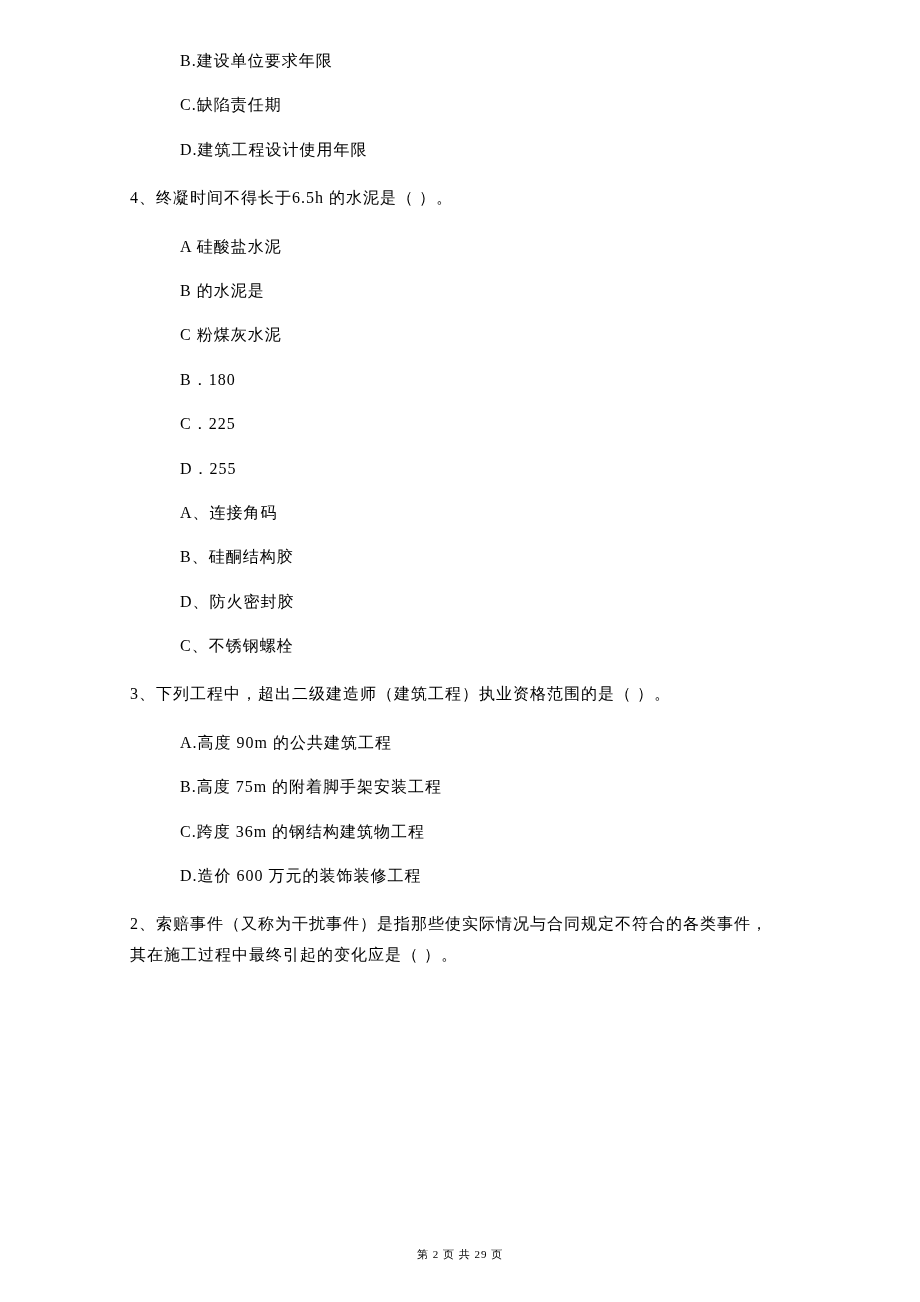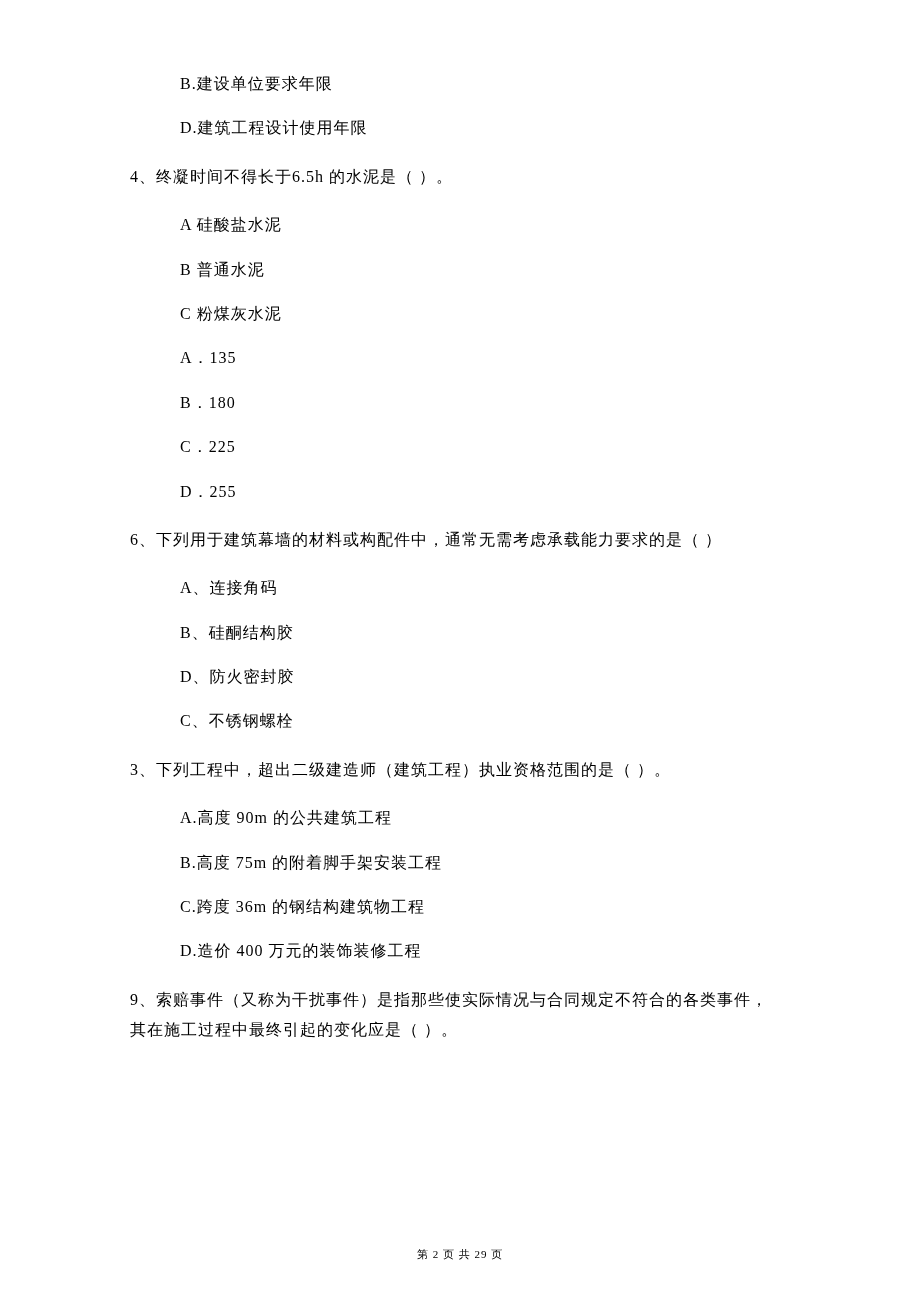--- a/index.html
+++ b/index.html
@@ -7,21 +7,21 @@
     padding: 0;
     background: #ffffff;
     font-family: "SimSun", "宋体", serif;
     font-size: 16px;
     color: #000000;
     width: 920px;
     height: 1302px;
     position: relative;
   }
   .page {
-    padding: 73px 130px 0 130px;
+    padding: 50px 130px 0 130px;
     box-sizing: border-box;
   }
   .option-line {
     margin: 0 0 22px 0;
     padding-left: 50px;
     line-height: 1.4;
     letter-spacing: 1px;
   }
   .question-line {
     margin: 0 8px 22px 0;
@@ -36,41 +36,40 @@
     font-size: 11px;
     letter-spacing: 1px;
   }
 </style>
 </head>
 <body>
 
 <div class="page">
 
   <p class="option-line">B.建设单位要求年限</p>
+  <p class="option-line">C.缺陷责任期</p>
   <p class="option-line">D.建筑工程设计使用年限</p>
 
   <p class="question-line">4、终凝时间不得长于6.5h 的水泥是（  ）。</p>
   <p class="option-line">A 硅酸盐水泥</p>
-  <p class="option-line">B 普通水泥</p>
+  <p class="option-line">B 的水泥是</p>
   <p class="option-line">C 粉煤灰水泥</p>
 
-  <p class="option-line">A．135</p>
   <p class="option-line">B．180</p>
   <p class="option-line">C．225</p>
   <p class="option-line">D．255</p>
 
-  <p class="question-line">6、下列用于建筑幕墙的材料或构配件中，通常无需考虑承载能力要求的是（    ）</p>
   <p class="option-line">A、连接角码</p>
   <p class="option-line">B、硅酮结构胶</p>
   <p class="option-line">D、防火密封胶</p>
   <p class="option-line">C、不锈钢螺栓</p>
 
   <p class="question-line">3、下列工程中，超出二级建造师（建筑工程）执业资格范围的是（  ）。</p>
   <p class="option-line">A.高度 90m 的公共建筑工程</p>
   <p class="option-line">B.高度 75m 的附着脚手架安装工程</p>
   <p class="option-line">C.跨度 36m 的钢结构建筑物工程</p>
-  <p class="option-line">D.造价 400 万元的装饰装修工程</p>
+  <p class="option-line">D.造价 600 万元的装饰装修工程</p>
 
-  <p class="question-line">9、索赔事件（又称为干扰事件）是指那些使实际情况与合同规定不符合的各类事件，其在施工过程中最终引起的变化应是（  ）。</p>
+  <p class="question-line">2、索赔事件（又称为干扰事件）是指那些使实际情况与合同规定不符合的各类事件，其在施工过程中最终引起的变化应是（  ）。</p>
 
 </div>
 
 <div class="footer">第 2 页 共 29 页</div>
 
 </body></html>

